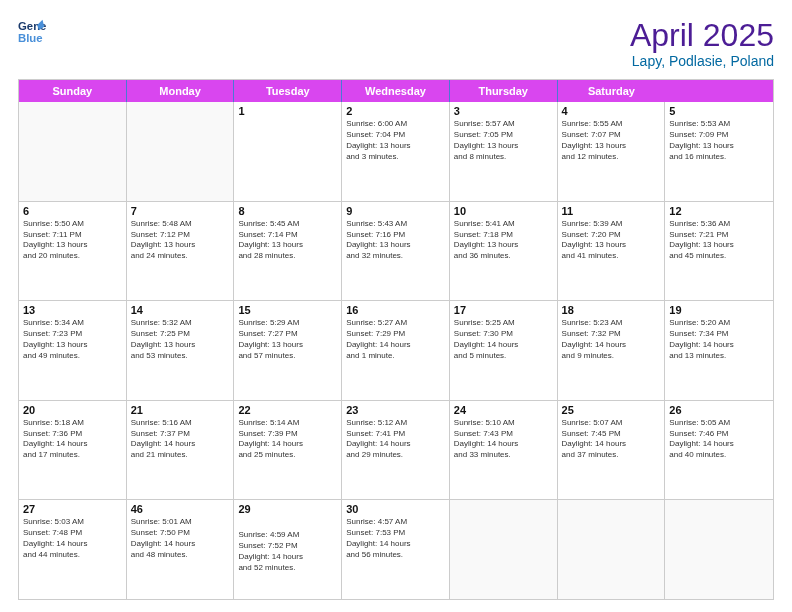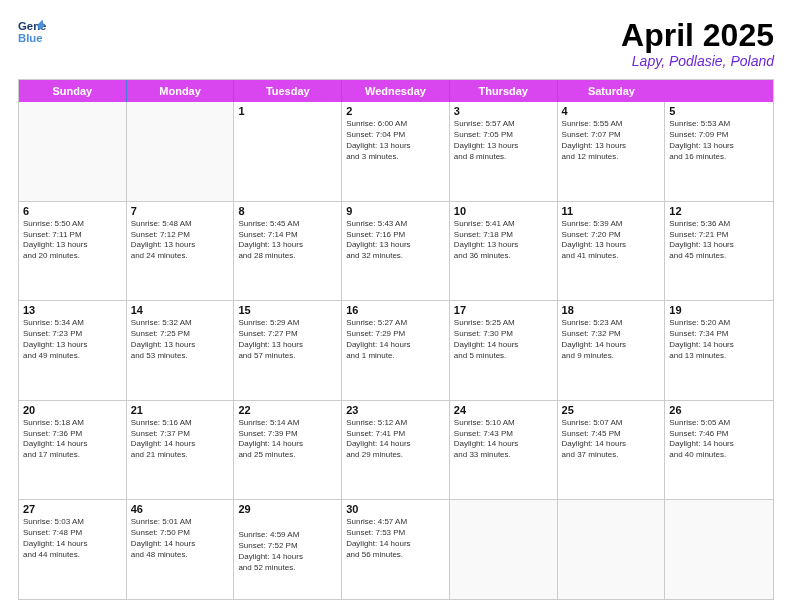--- a/index.html
+++ b/index.html
@@ -30,28 +30,27 @@
     }
     .logo-icon {
       width: 28px;
       height: 28px;
     }
     .title-block {
       text-align: right;
     }
     .main-title {
       font-size: 32px;
-      font-weight: bold;
-      color: #000000;
+      font-weight: normal;
+      color: #4c1d95;
       line-height: 1.1;
     }
     .subtitle {
       font-size: 14px;
-      color: #6d28d9;
-      font-style: italic;
+      color: #0369a1;
     }
     .calendar {
       flex: 1;
       display: flex;
       flex-direction: column;
       border: 1px solid #ccc;
     }
     .cal-header {
       display: grid;
       grid-template-columns: repeat(7, 1fr);

